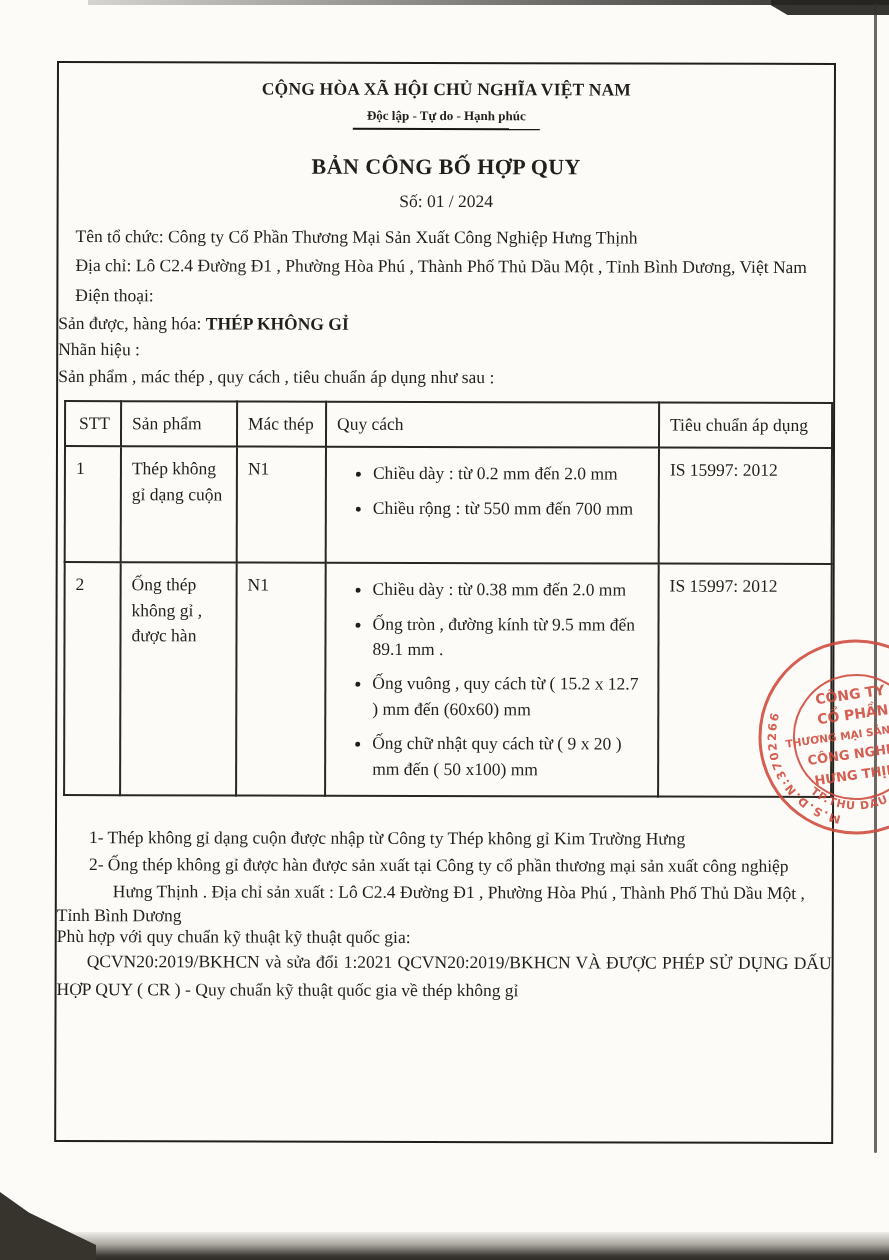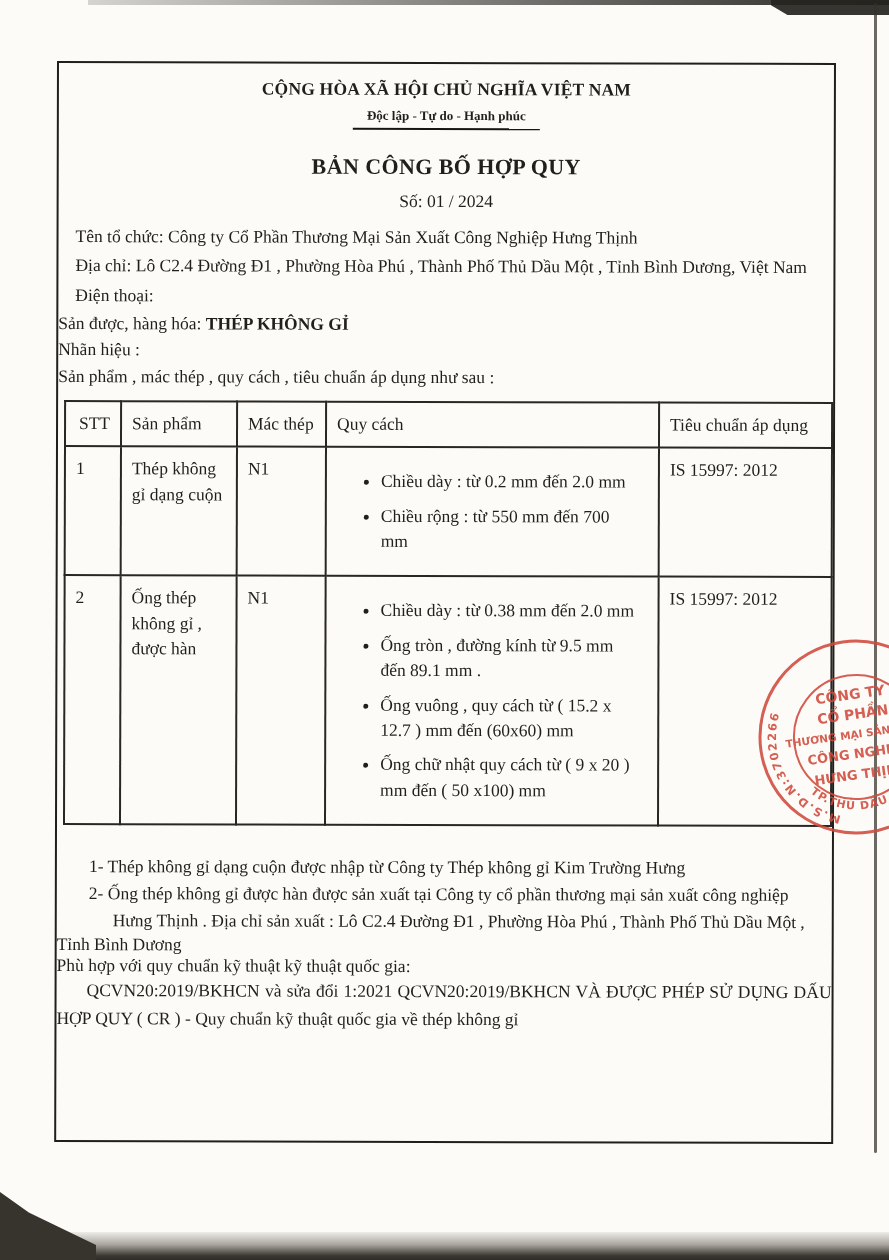--- a/index.html
+++ b/index.html
@@ -39,21 +39,21 @@
 
   table.spec{border-collapse:collapse;table-layout:fixed;width:calc(100% - 6px);
              margin:11px 0 0 6px;font-size:17.5px;}
   table.spec th, table.spec td{border:2px solid #2a2723;vertical-align:top;
              padding:9px 10px;font-weight:normal;text-align:left;line-height:1.45;}
   table.spec th{height:22px;}
   td.c-stt{text-align:center;}
   td.c-grade{padding-left:22px;}
   td.c-product{text-align:justify;}
   tr.r1 td{height:96px;}
-  ul.specs{margin:12px;padding-left:32px;list-style:disc;}
+  ul.specs{margin:4px;padding-left:32px;list-style:disc;}
   ul.specs li{margin-bottom:9px;}
   ul.specs li:last-child{margin-bottom:0;}
 
   .notes{margin:28px 20px 0 32px;font-size:17.5px;line-height:1.55;}
   .note1{margin-bottom:8px;}
   .note2{padding-left:24px;text-indent:-24px;}
   .province{margin:5px 0 0 17px;font-size:17.5px;}
   .conformity{margin:5px 26px 0 27px;font-size:17.5px;}
   .regulation{margin:4px 3px 0 3px;font-size:17.5px;line-height:1.6;
               text-align:justify;text-indent:30px;}

